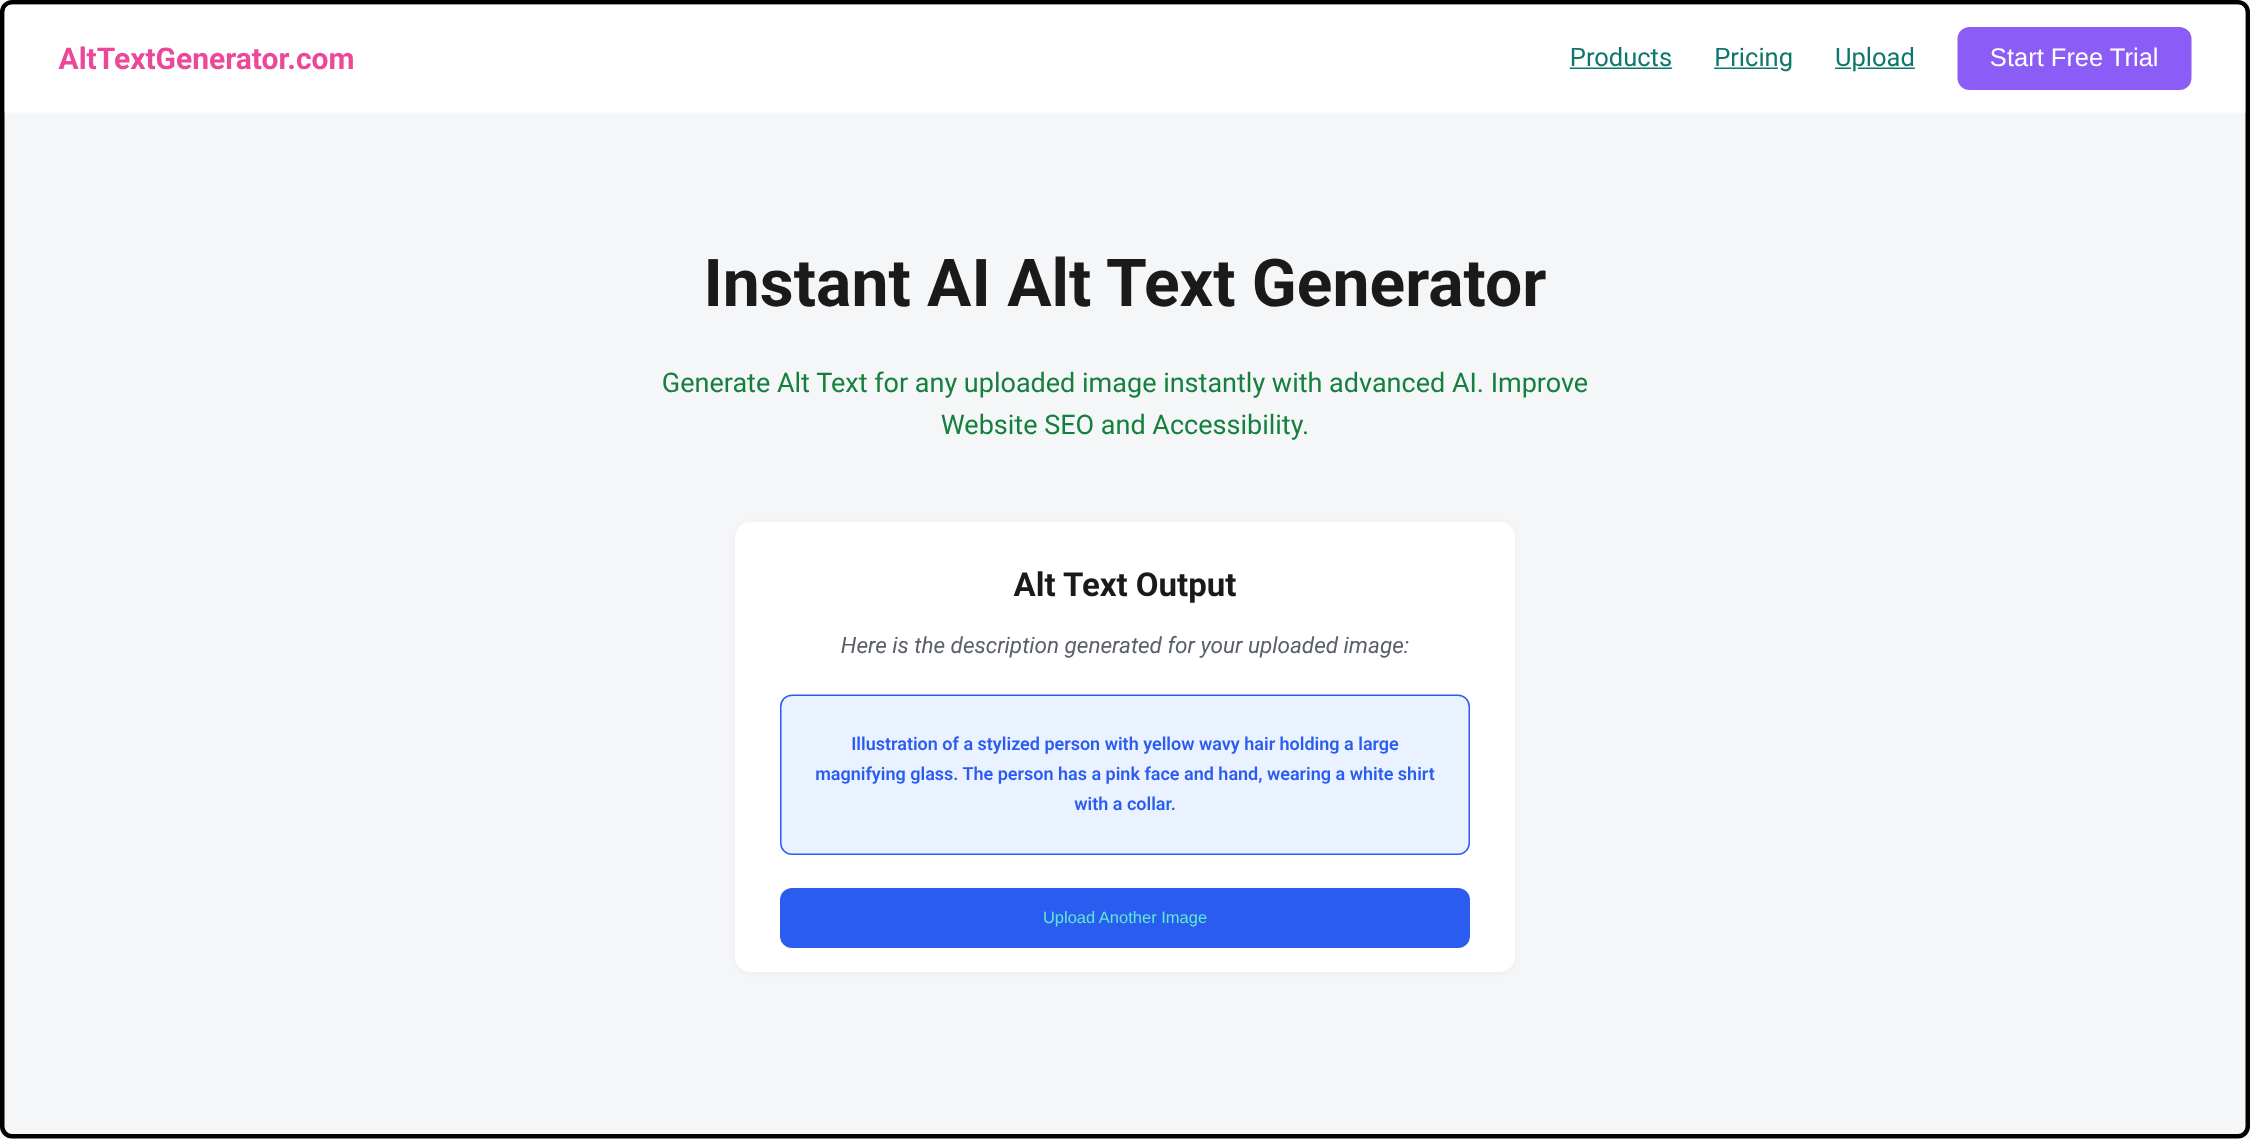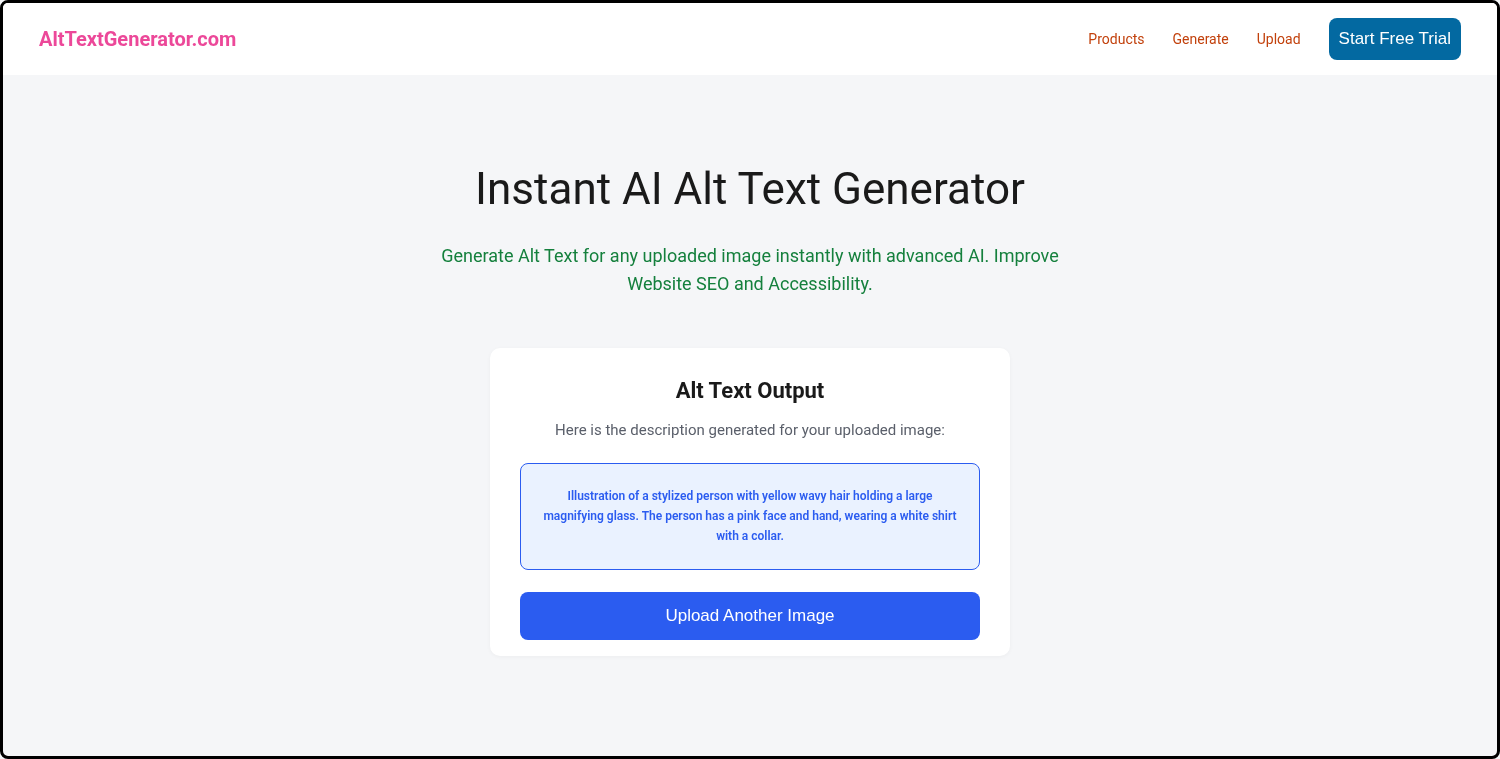--- a/index.html
+++ b/index.html
@@ -28,40 +28,41 @@
       font-size: 20px;
       font-weight: 700;
       color: #ec4899;
     }
     .nav {
       display: flex;
       align-items: center;
       gap: 28px;
     }
     .nav-link {
-      font-size: 14px;
-      color: #c2410c;
+      font-size: 17px;
+      color: #0f766e;
       cursor: pointer;
+      text-decoration: underline;
     }
     .cta-button {
-      background: #0369a1;
+      background: #8b5cf6;
       color: #fff;
       border: none;
-      padding: 11px 10px;
+      padding: 11px 22px;
       border-radius: 8px;
       font-size: 17px;
       cursor: pointer;
     }
     .main {
       padding-top: 88px;
       text-align: center;
     }
     .title {
       font-size: 44px;
-      font-weight: 400;
+      font-weight: 700;
       color: #1a1a1a;
       line-height: 1.2;
       max-width: 700px;
       margin: 0 auto 26px;
     }
     .subtitle {
       font-size: 18px;
       color: #15803d;
       line-height: 1.55;
       max-width: 620px;
@@ -78,51 +79,52 @@
     .card-title {
       font-size: 22px;
       font-weight: 700;
       color: #1a1a1a;
       margin-bottom: 18px;
     }
     .card-subtitle {
       font-size: 15px;
       color: #5a5f6a;
       margin-bottom: 24px;
+      font-style: italic;
     }
     .output-box {
       background: #eaf2ff;
       border: 1.5px solid #2b5cf0;
       border-radius: 8px;
       padding: 22px 22px;
       color: #2b5cf0;
       font-size: 12px;
       font-weight: 600;
       line-height: 1.7;
       margin-bottom: 22px;
     }
     .upload-button {
       width: 100%;
       background: #2b5cf0;
-      color: #ffffff;
+      color: #5eead4;
       border: none;
       padding: 14px 0;
       border-radius: 8px;
-      font-size: 17px;
+      font-size: 11px;
       cursor: pointer;
     }
   </style>
 </head>
 <body>
 
 <div class="header">
   <div class="brand">AltTextGenerator.com</div>
   <div class="nav">
     <span class="nav-link">Products</span>
-    <span class="nav-link">Generate</span>
+    <span class="nav-link">Pricing</span>
     <span class="nav-link">Upload</span>
     <button class="cta-button">Start Free Trial</button>
   </div>
 </div>
 
 <div class="main">
   <h1 class="title">Instant AI Alt Text Generator</h1>
   <p class="subtitle">Generate Alt Text for any uploaded image instantly with advanced AI. Improve Website SEO and Accessibility.</p>
 
   <div class="card">

